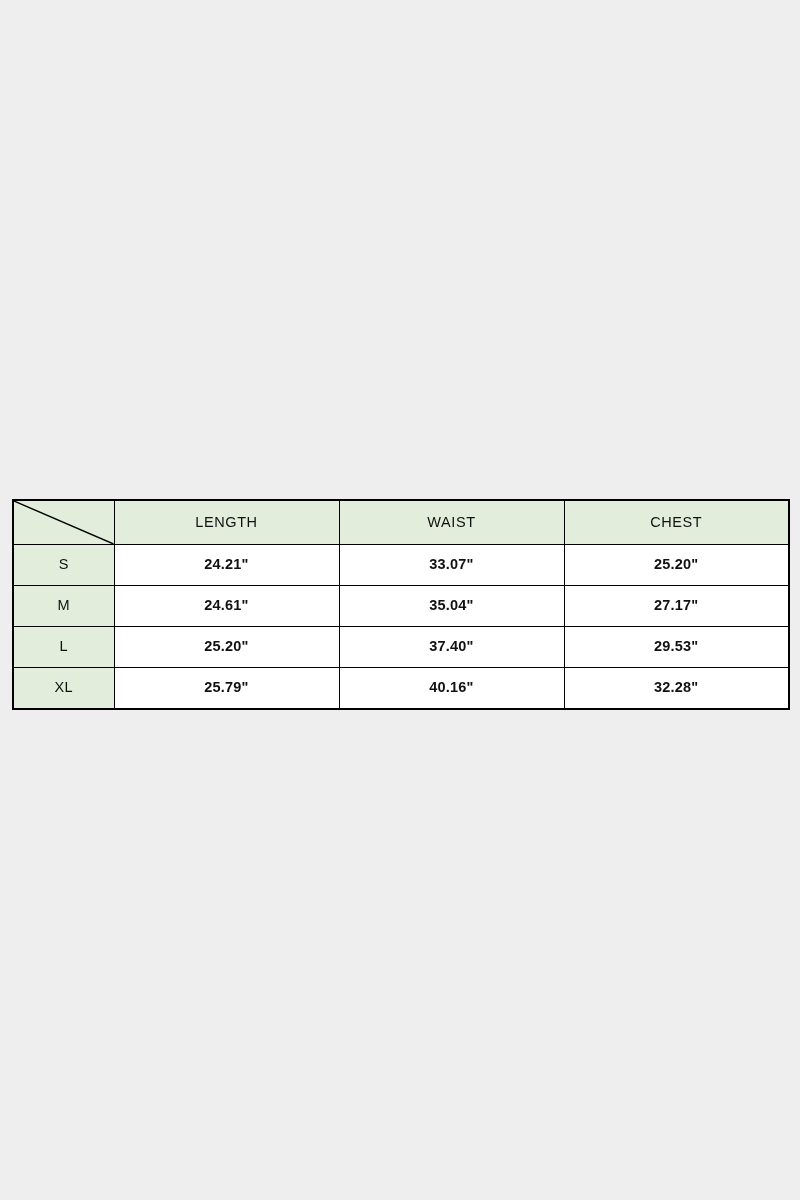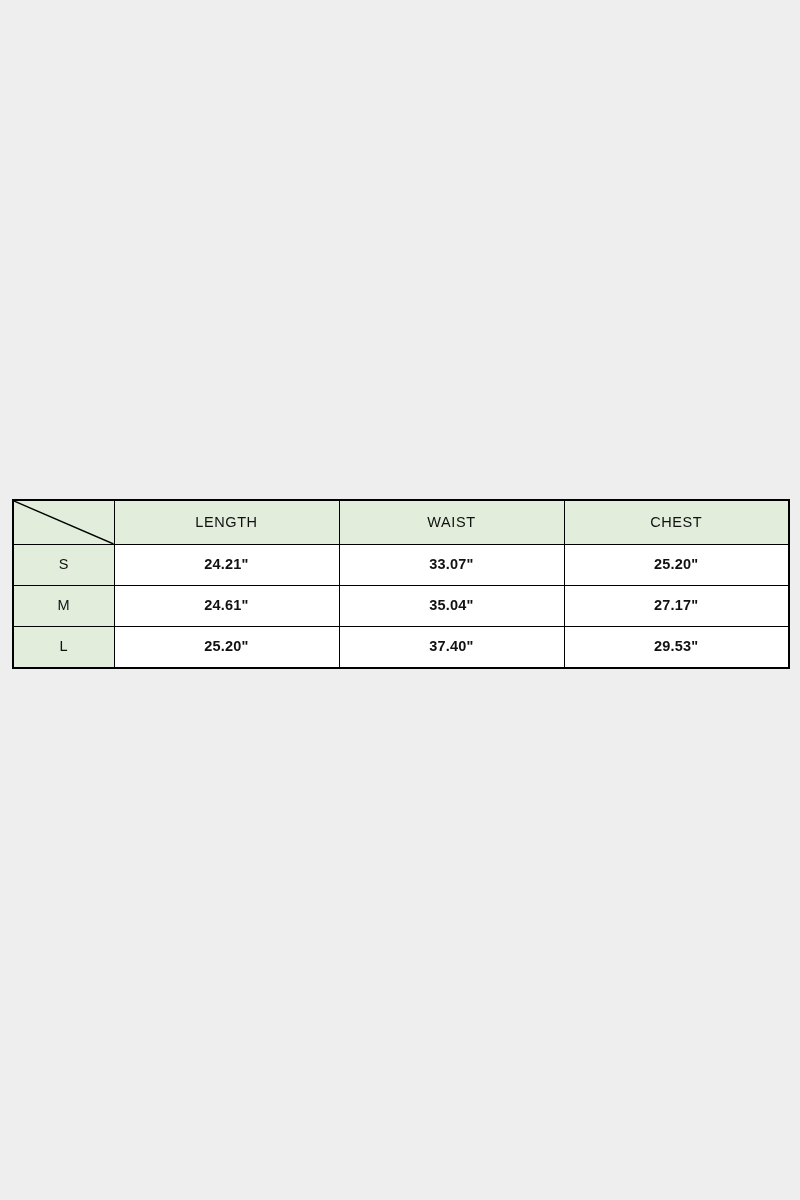--- a/index.html
+++ b/index.html
@@ -125,15 +125,21 @@
         <td class="measure-value">24.61"</td>
         <td class="measure-value">35.04"</td>
         <td class="measure-value">27.17"</td>
       </tr>
       <tr>
         <td class="size-label">L</td>
         <td class="measure-value">25.20"</td>
         <td class="measure-value">37.40"</td>
         <td class="measure-value">29.53"</td>
       </tr>
+      <tr>
+        <td class="size-label">XL</td>
+        <td class="measure-value">25.79"</td>
+        <td class="measure-value">40.16"</td>
+        <td class="measure-value">32.28"</td>
+      </tr>
     </tbody>
   </table>
 </div>
 
 </body></html>

